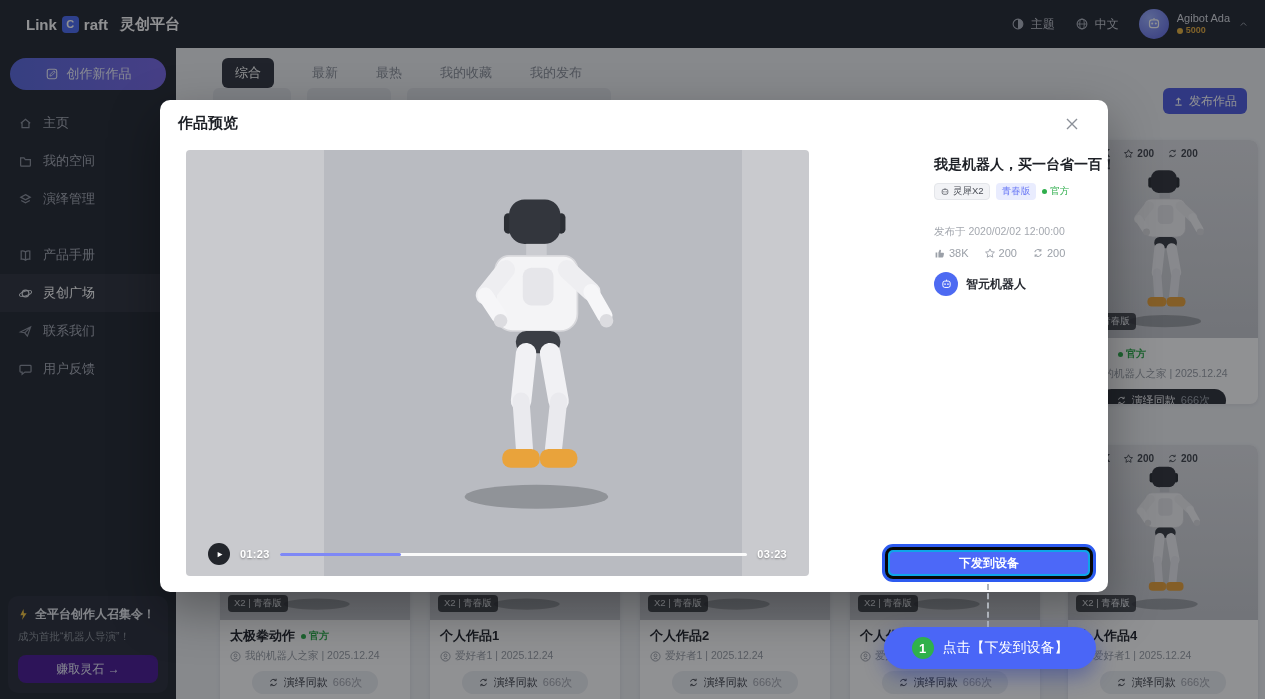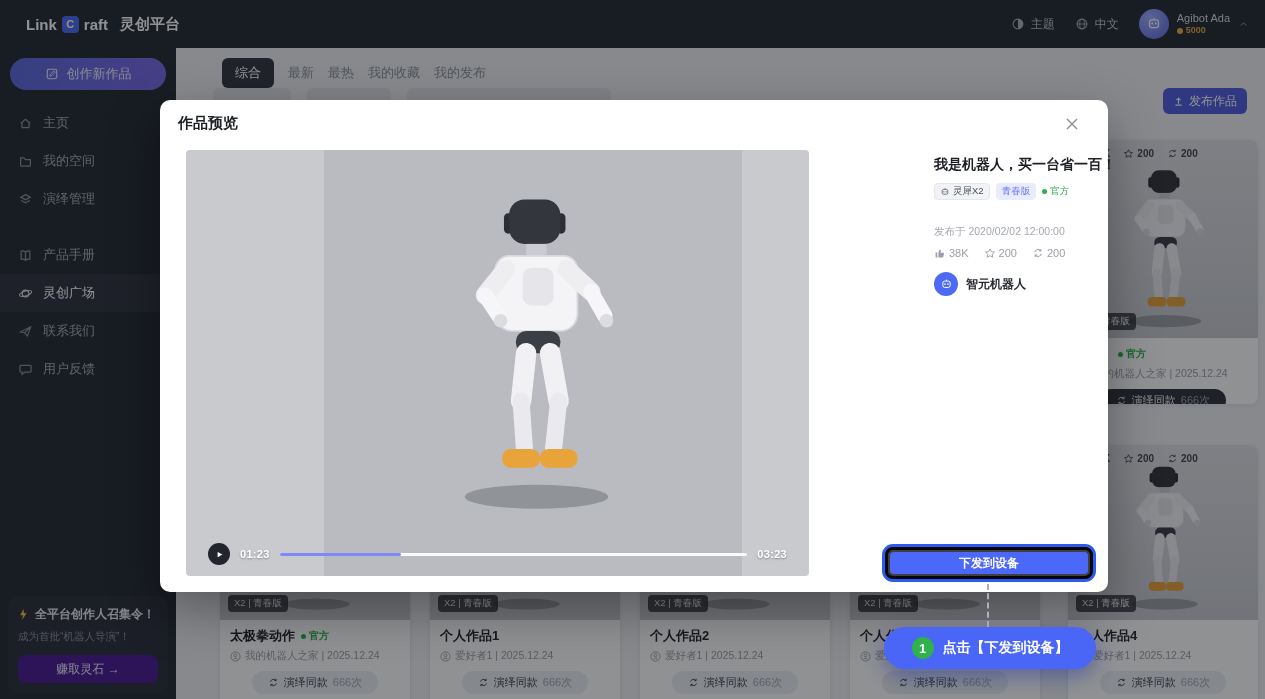--- a/index.html
+++ b/index.html
@@ -39,21 +39,21 @@
   .nav-item.active svg{color:#e3e5ea}
   .nav-item.gap{margin-top:18px}
   .promo{position:absolute;left:8px;right:8px;bottom:6px;background:#2d313c;border-radius:10px;padding:10px}
   .promo-title{color:#e8eaef;font-size:12px;font-weight:bold;display:flex;gap:6px;align-items:center}
   .promo-title svg{width:11px;height:13px}
   .promo-sub{color:#8e939d;font-size:10.5px;margin-top:7px}
   .promo-btn{margin-top:11px;height:28px;border-radius:8px;background:#4c1d95;color:#eceefc;font-size:12px;display:flex;align-items:center;justify-content:center;cursor:pointer}
 
   
   .main{position:absolute;left:176px;top:48px;right:0;bottom:0;background:#eef0f3;z-index:1}
-  .tabs{position:absolute;left:46px;top:10px;display:flex;gap:14px;align-items:center}
+  .tabs{position:absolute;left:46px;top:10px;display:flex;gap:38px;align-items:center}
   .tab{font-size:13px;color:#8b9099;padding:6px 0;cursor:pointer}
   .tab.active{background:#343842;color:#fff;padding:6px 13px;border-radius:6px}
   .filters{position:absolute;left:37px;top:40px;display:flex;gap:16px}
   .fchip{height:26px;background:#e1e3e8;border-radius:6px;cursor:pointer}
   .publish{position:absolute;right:18px;top:40px;width:84px;height:26px;background:#515ee0;border-radius:6px;color:#fff;font-size:12px;display:flex;align-items:center;justify-content:center;gap:5px;cursor:pointer}
   .publish svg{width:11px;height:11px}
 
   
   .card{position:absolute;width:190px;background:#fff;border-radius:8px;overflow:hidden;box-shadow:0 1px 4px rgba(20,24,40,.08)}
   .card-img{position:relative;background:linear-gradient(180deg,#dfe0e4,#c8cacf)}
@@ -107,29 +107,29 @@
   .tag-edition{background:#e9ecfe;color:#6b7af5;font-size:9.5px;padding:2px 6px;border-radius:4px}
   .tag-official{display:flex;align-items:center;gap:3px;color:#2fae4c;font-size:9.5px}
   .p-date{margin-top:25px;color:#a4a8af;font-size:10.5px}
   .p-stats{margin-top:8px;display:flex;gap:15px;color:#9ba0a8;font-size:11px}
   .p-stats svg{width:12px;height:12px}
   .p-author{margin-top:13px;display:flex;align-items:center;gap:8px}
   .p-avatar{width:24px;height:24px;border-radius:50%;background:#4d6af2;display:flex;align-items:center;justify-content:center;color:#fff}
   .p-avatar svg{width:13px;height:13px}
   .p-name{font-size:12px;font-weight:bold;color:#272a31}
 
-  .tut-frame{position:absolute;left:722px;top:444px;width:214px;border:3px solid #2d5bf0;border-radius:11px;background:#404040}
+  .tut-frame{position:absolute;left:722px;top:444px;width:214px;border:3px solid #2d5bf0;border-radius:11px;background:#0ea5e9}
   .tut-black{border:3px solid #070707;border-radius:8px;padding:2px}
   .deploy-btn{width:100%;height:22px;background:#4c68f8;border:none;border-radius:4px;color:#fff;font-size:12px;font-weight:bold;font-family:inherit;line-height:22px;text-align:center;display:block;cursor:pointer}
 
   
   .connector{position:absolute;left:987px;top:584px;height:43px;width:0;border-left:2px dashed #aeb3ba;z-index:12}
   .tooltip{position:absolute;left:884px;top:627px;width:212px;height:42px;background:#4a66f7;border-radius:21px;display:flex;align-items:center;justify-content:center;gap:9px;z-index:12;box-shadow:0 8px 20px rgba(20,40,160,.4)}
   .step-badge{width:22px;height:22px;border-radius:50%;background:#2fb14c;color:#fff;font-size:13px;font-weight:bold;display:flex;align-items:center;justify-content:center}
-  .tut-text{color:#fff;font-size:14px;font-weight:bold;white-space:nowrap}
+  .tut-text{color:#fff;font-size:14px;font-weight:normal;white-space:nowrap}
 </style>
 </head>
 <body>
 
 <svg width="0" height="0" style="position:absolute">
   <defs>
     <symbol id="sym-robot" viewBox="0 0 120 190">
       <ellipse cx="62" cy="180" rx="42" ry="7" fill="rgba(40,42,48,0.28)"></ellipse>
       <rect x="43" y="14" width="5" height="12" rx="2.5" fill="#2b2e34"></rect>
       <rect x="74" y="14" width="5" height="12" rx="2.5" fill="#2b2e34"></rect>

